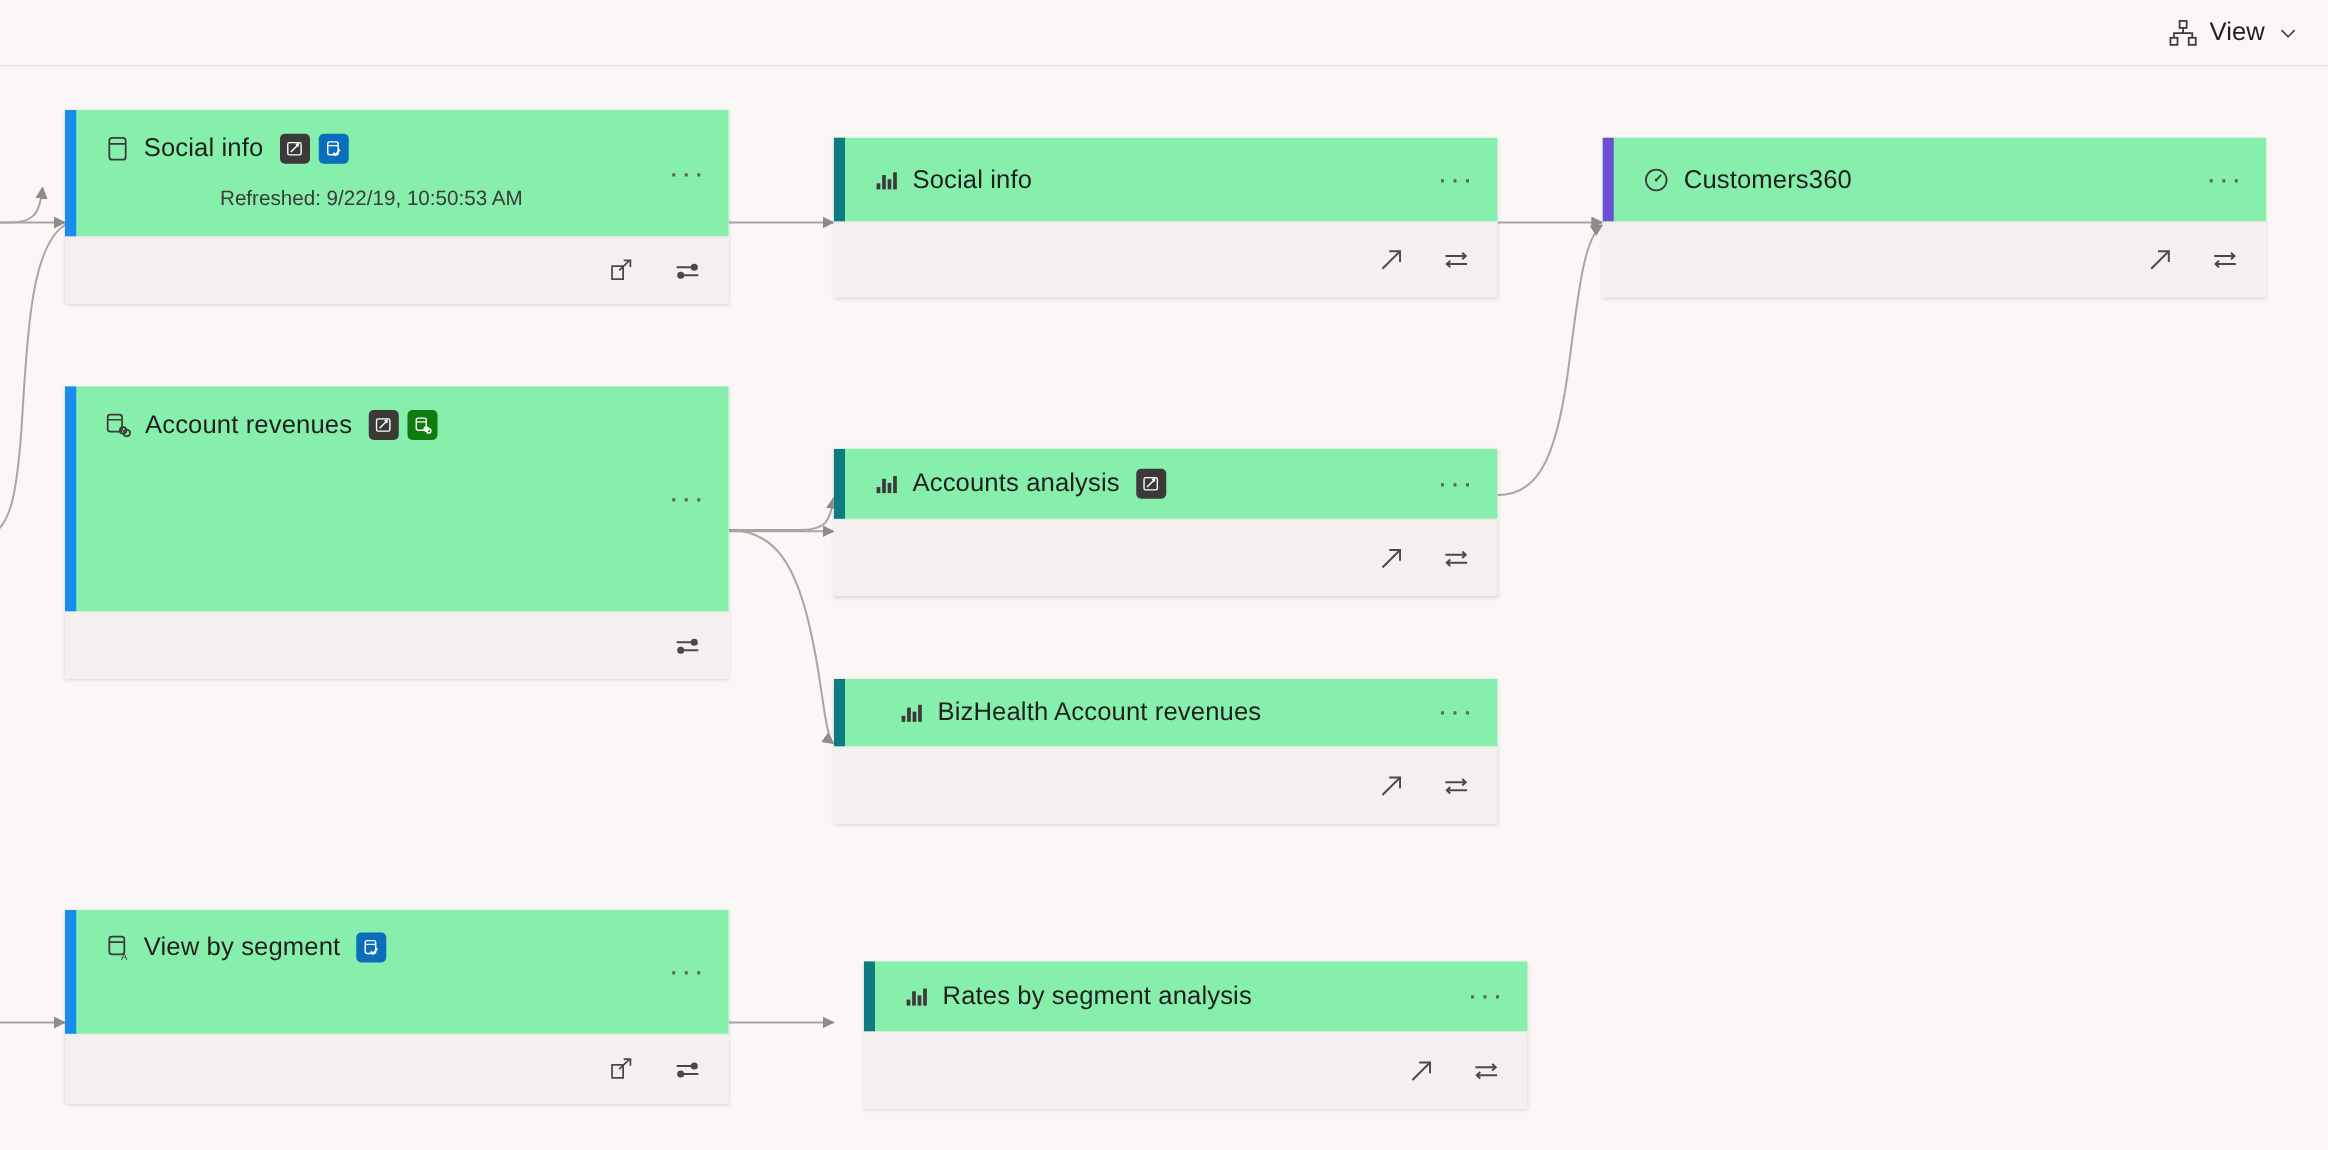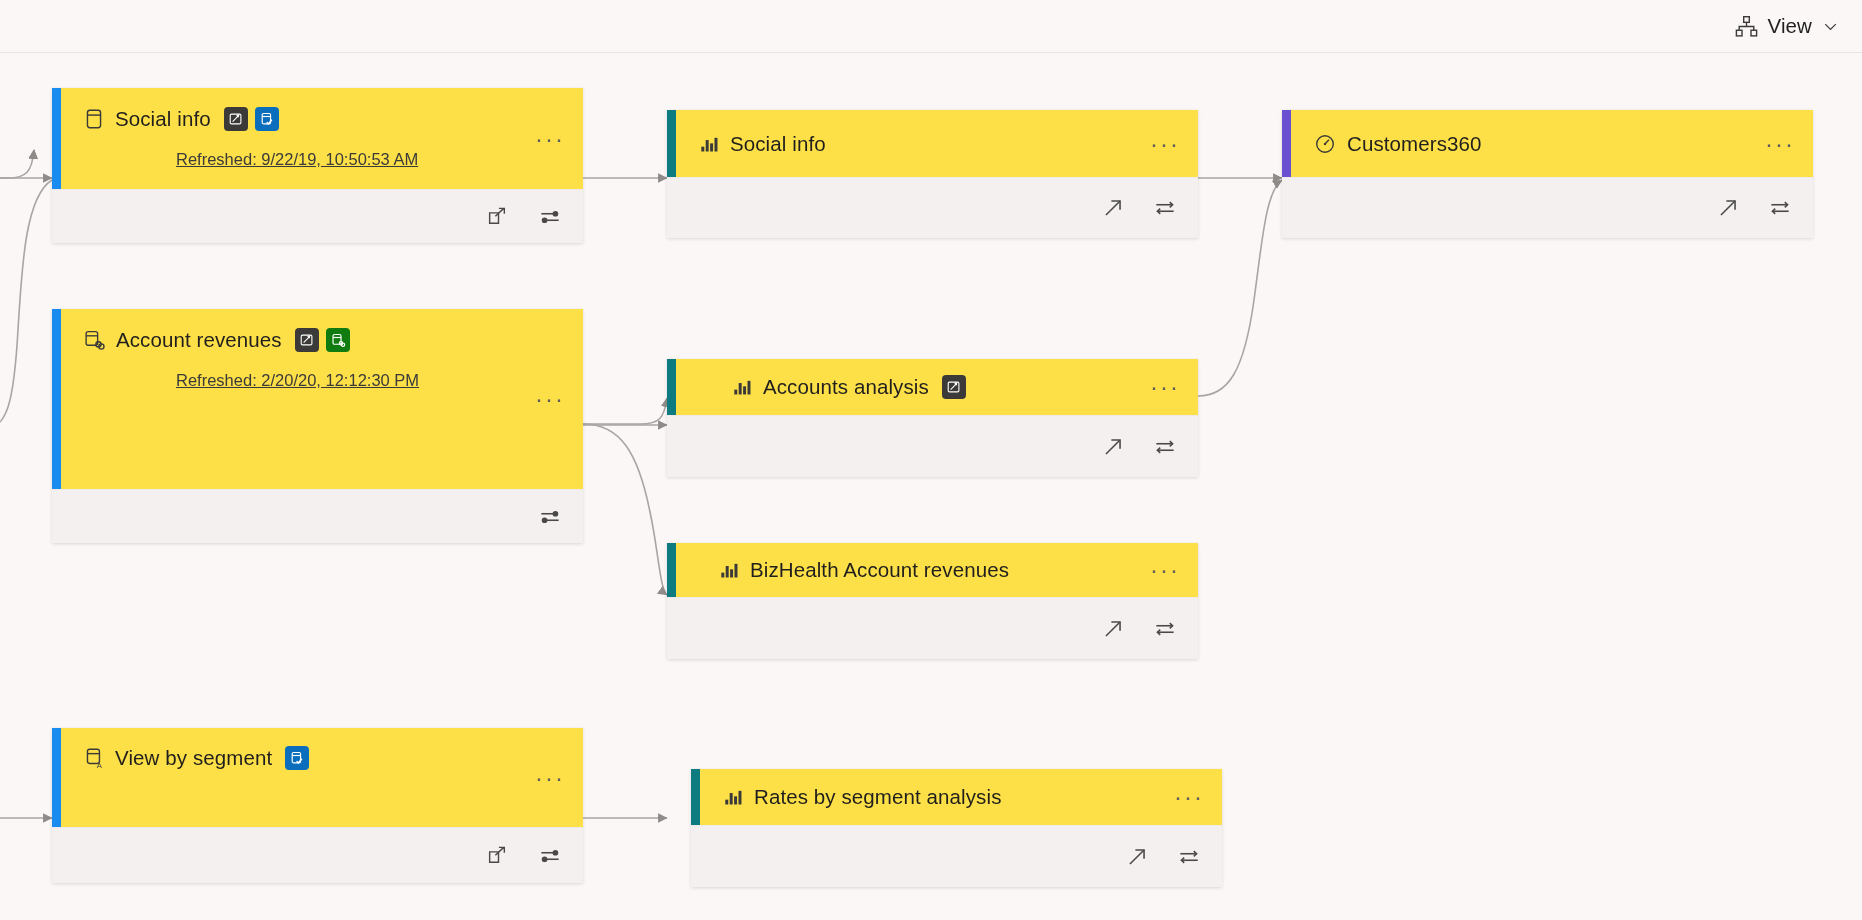--- a/index.html
+++ b/index.html
@@ -31,21 +31,21 @@
   .wires { position: absolute; left: 0; top: 0; width: 1862px; height: 920px; pointer-events: none; }
 
   
   .card {
     position: absolute;
     background: #ffffff;
     box-shadow: 0 1.2px 3.2px rgba(0,0,0,.13), 0 .2px .8px rgba(0,0,0,.10);
     display: flex; flex-direction: column;
     overflow: hidden;
   }
-  .card-body { position: relative; flex: 1 1 auto; background: #fde047; }
+  .card-body { position: relative; flex: 1 1 auto; background: #86efac; }
   .accent {
     position: absolute; left: 0; top: 0; width: 9px; height: 100%;
   }
   .accent.blue   { background: #1a8cf0; }
   .accent.teal   { background: #0d7b80; }
   .accent.purple { background: #6b4fd1; }
 
   .row-title {
     display: flex; align-items: center; gap: 10px;
     padding-left: 31px; padding-right: 14px;
@@ -66,21 +66,21 @@
   .badge.green { background: #107c10; }
 
   .ellipsis {
     position: absolute; right: 14px; top: 50%; transform: translateY(-50%);
     font-size: 24px; line-height: 10px; color: #605e5c; letter-spacing: 2px;
     cursor: pointer; user-select: none; padding: 6px 4px;
   }
 
   .subline {
     padding-left: 124px; font-size: 16.5px; color: #3b3a39;
-    display: flex; align-items: center; gap: 6px; white-space: nowrap; text-decoration: underline;
+    display: flex; align-items: center; gap: 6px; white-space: nowrap;
   }
   .subline.warn-pad { padding-left: 118px; }
   .ws-line {
     padding-left: 124px; display: flex; align-items: center; gap: 9px;
     font-size: 16.5px;
   }
   .ws-link { color: #1a6fd4; cursor: pointer; white-space: nowrap; }
 
   .card-footer {
     flex: 0 0 auto; background: #f3f0ef; border-top: 1px solid #edeae9;
@@ -227,23 +227,20 @@
               <rect x="3.4" y="2.8" width="9" height="11" rx="1.6"></rect>
               <path d="M3.4 6.2 H12.4"></path>
               <circle cx="12.4" cy="12.6" r="1.9"></circle>
               <circle cx="14.6" cy="14.3" r="1.9"></circle>
             </svg>
           </span>
         </span>
         <span class="ellipsis">···</span>
       </div>
 
-      <div class="subline">
-        <span>Refreshed: 2/20/20, 12:12:30 PM</span>
-      </div>
 
     </div>
     <div class="card-footer" style="height:54px;">
       <span class="foot-icon">
         <svg width="26" height="26" viewBox="0 0 24 24" fill="none" stroke="#4b4947" stroke-width="1.45">
           <path d="M4 9 H19"></path>
             <circle cx="17" cy="9" r="1.9" fill="#4b4947"></circle>
           <path d="M5 15 H20"></path>
             <circle cx="7" cy="15" r="1.9" fill="#4b4947"></circle>
         </svg>
@@ -325,21 +322,21 @@
           <path d="M20 15 H5"></path>
             <path d="M7.6 12.6 L5 15 L7.6 17.4"></path>
         </svg>
       </span>
     </div>
   </div>
 
   <div class="card" style="left:667px; top:359px; width:531px; height:118px;">
     <div class="card-body">
       <div class="accent teal"></div>
-      <div class="row-title" style="height:100%;margin-left:33px;">
+      <div class="row-title" style="height:100%;">
         <span class="type-icon">
           <svg width="22" height="22" viewBox="0 0 20 20" fill="#3b3a39">
             <rect x="3" y="12.4" width="2.7" height="4.4"></rect>
             <rect x="7" y="6.4" width="2.7" height="10.4"></rect>
             <rect x="11" y="9.4" width="2.7" height="7.4"></rect>
             <rect x="15" y="4.4" width="2.7" height="12.4"></rect>
           </svg>
         </span>
         <span class="card-title">Accounts analysis</span>
         <span class="badges">

